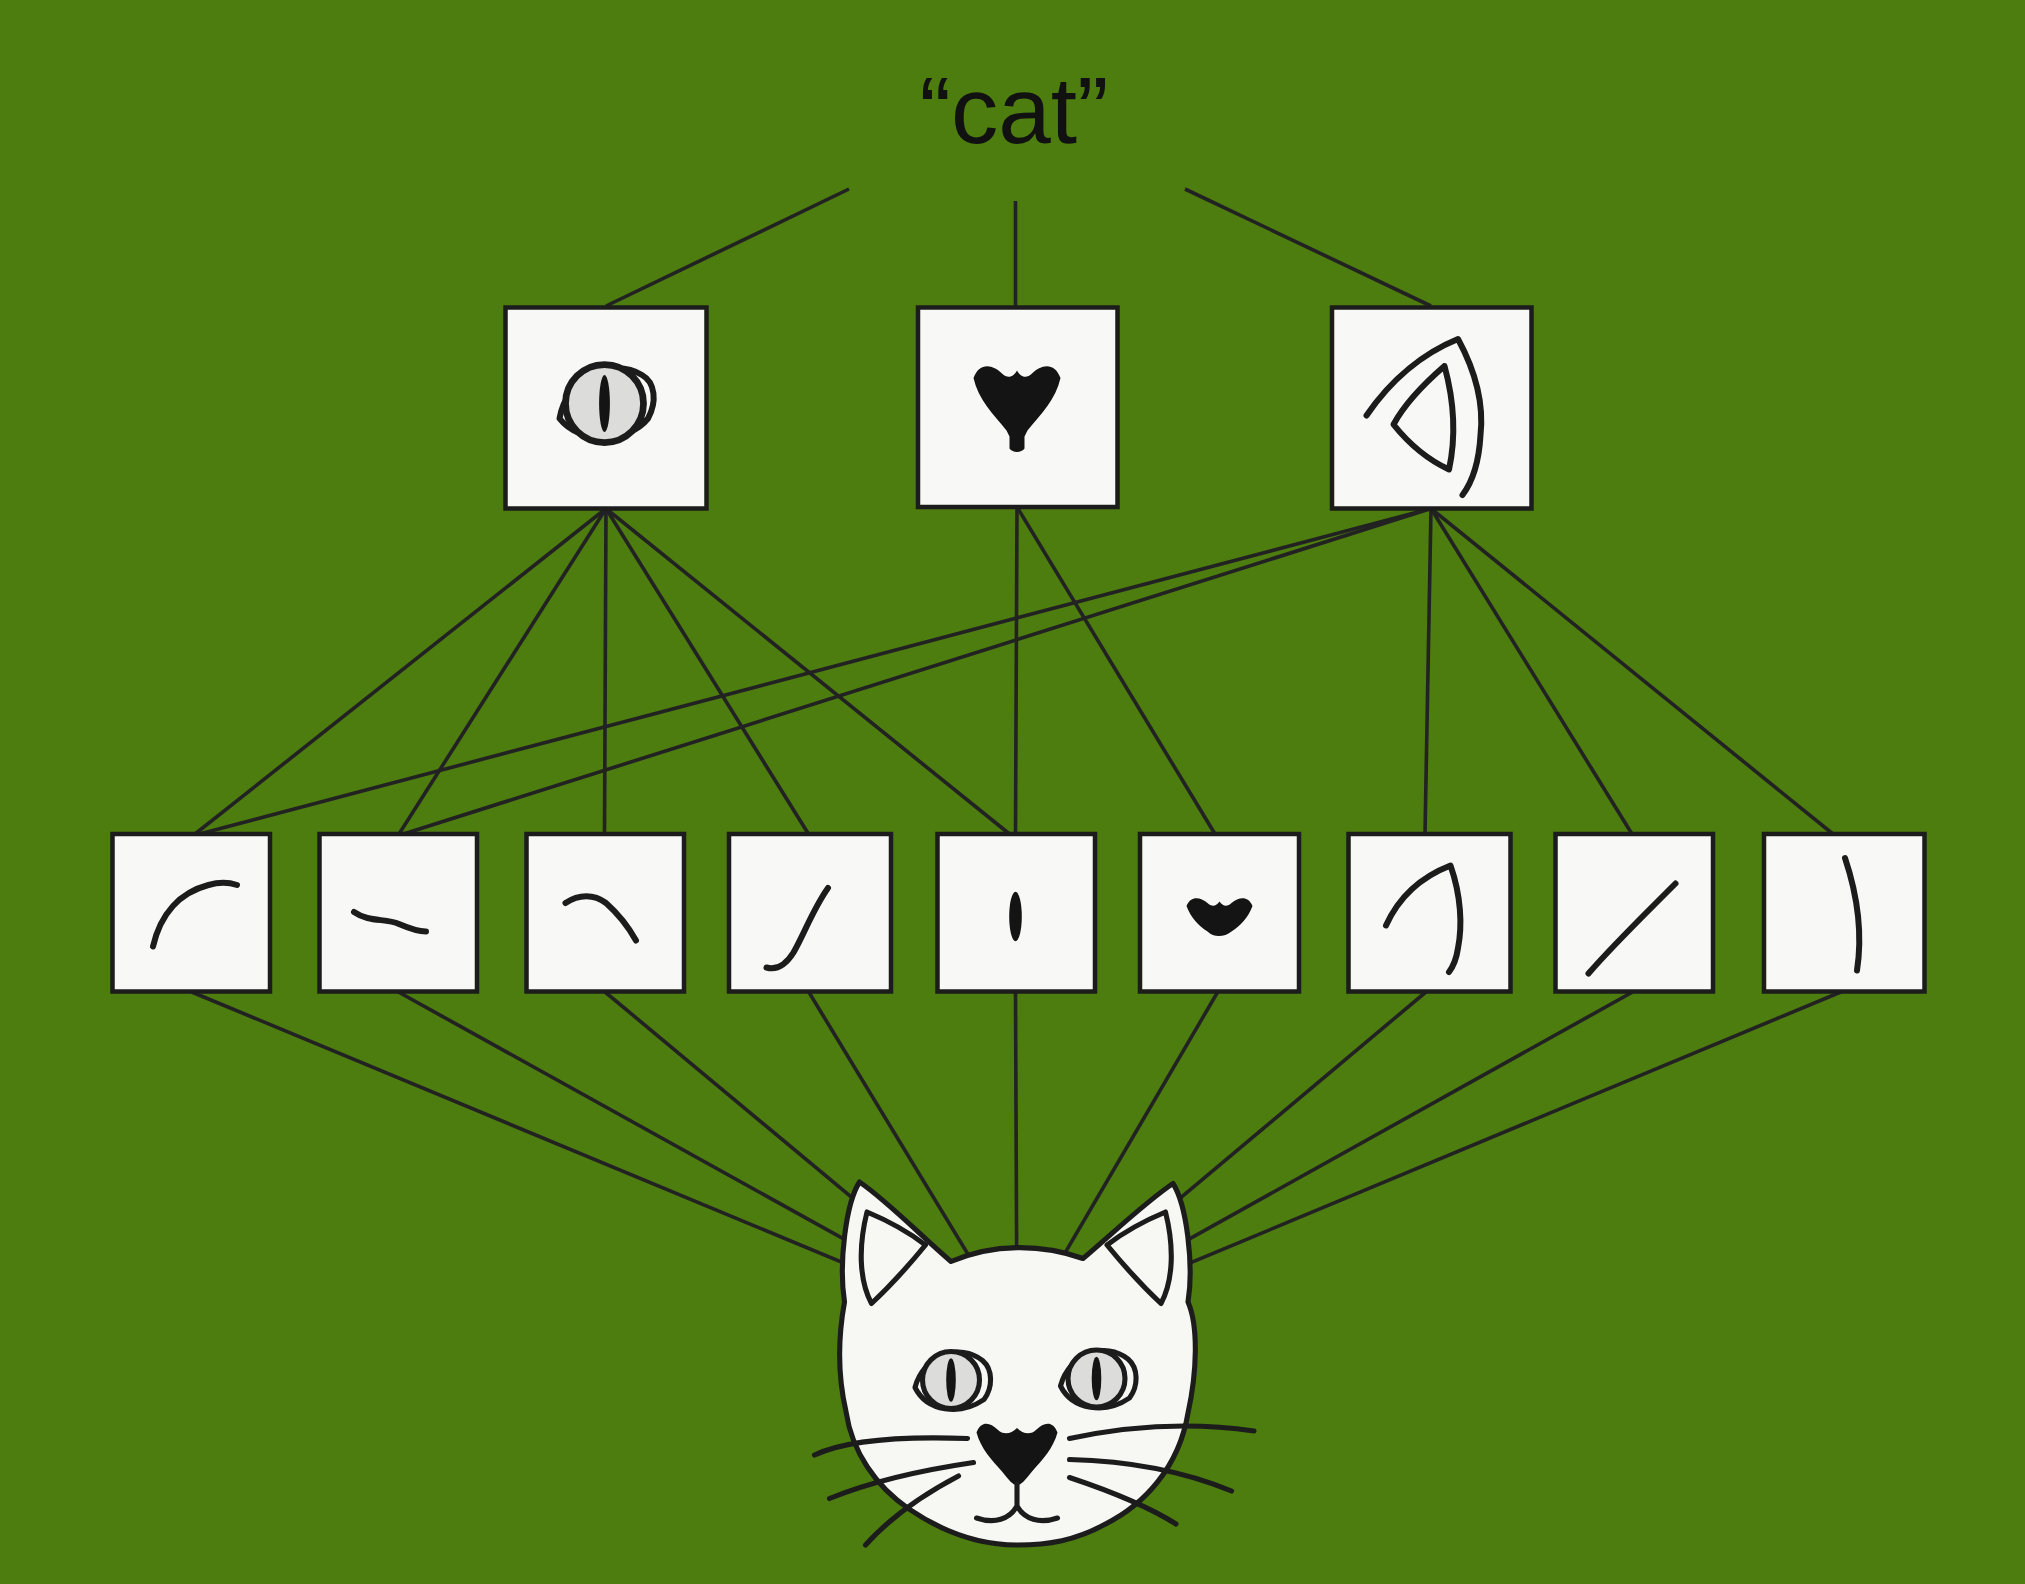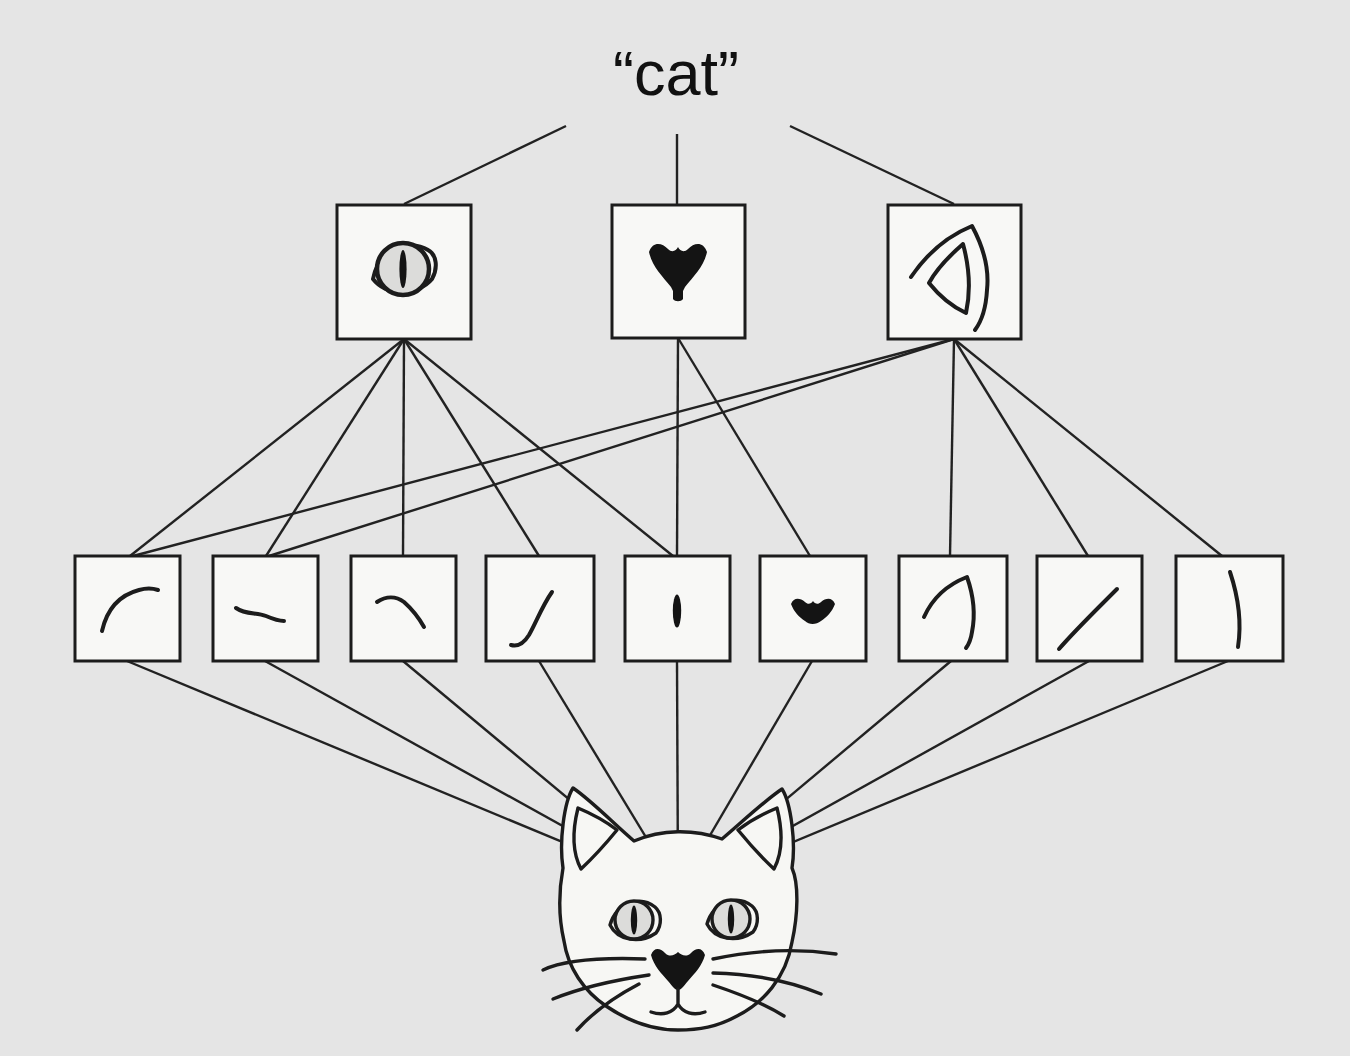--- a/index.html
+++ b/index.html
@@ -1,16 +1,16 @@
 <!DOCTYPE html>
 <html><head>
 <meta charset="utf-8">
 <style>
   html,body{margin:0;padding:0;background:#ffffff;}
-  .stage{position:relative;width:1350px;height:1056px;background:#e5e5e5;overflow:hidden;
+  .stage{position:relative;width:1350px;height:1056px;background:#4d7c0f;overflow:hidden;
          font-family:"Liberation Sans",sans-serif;}
   svg{display:block;}
   .edge{stroke:#222222;stroke-width:2.4;fill:none;}
   .nodebox{fill:#f8f8f6;stroke:#1c1c1c;stroke-width:3;}
   .icon-stroke{stroke:#1c1c1c;stroke-width:4;fill:none;stroke-linecap:round;stroke-linejoin:round;}
   .icon-fill{fill:#141414;stroke:none;}
   .cat-outline{stroke:#1c1c1c;stroke-width:3.4;fill:none;stroke-linecap:round;stroke-linejoin:round;}
   .cat-head{fill:#f7f7f4;}
   .iris{fill:#dcdcda;stroke:#1c1c1c;}
   .top-label{font-size:63px;fill:#111111;font-family:"Liberation Sans",sans-serif;}

